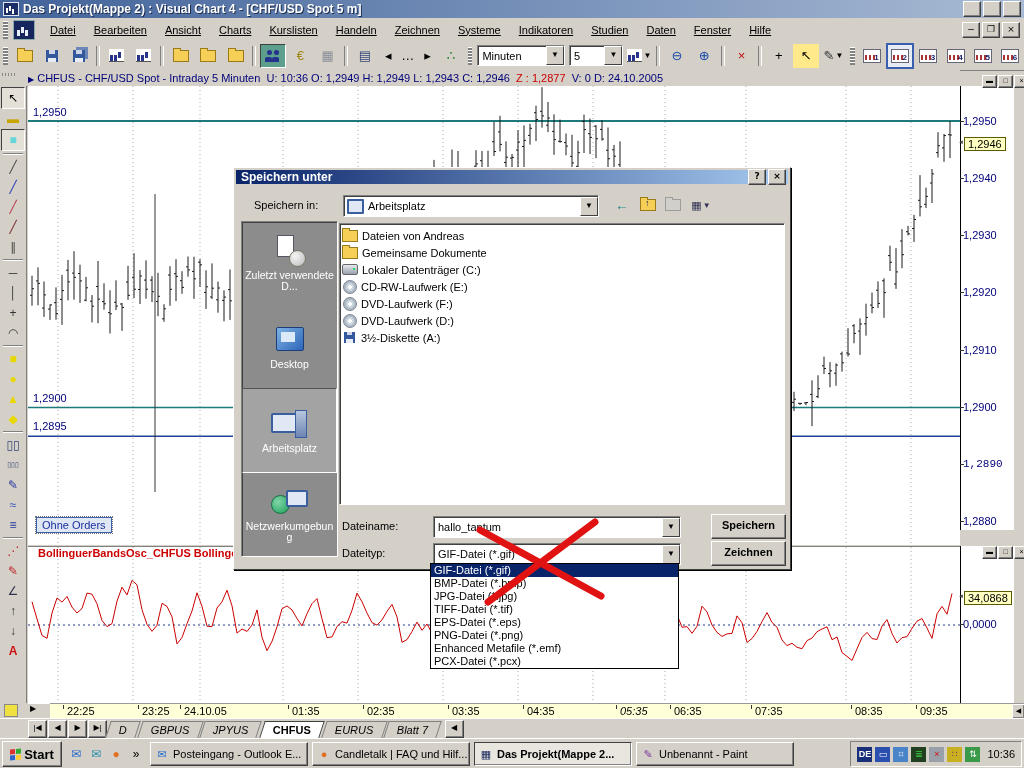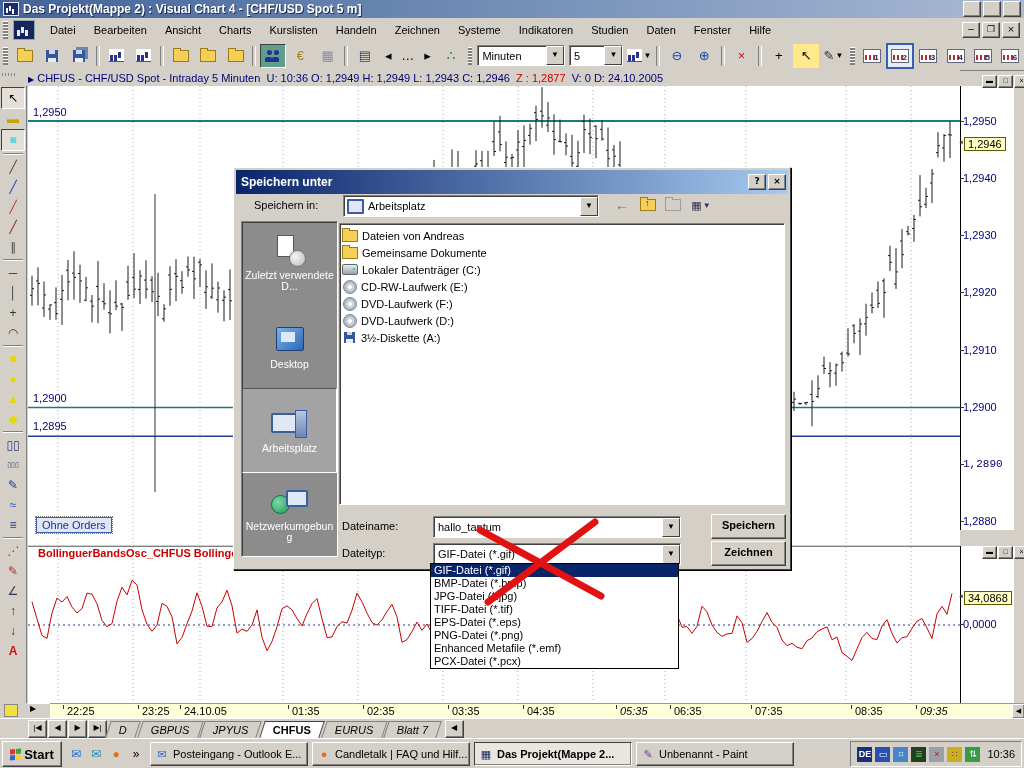--- a/index.html
+++ b/index.html
@@ -15,21 +15,21 @@
     color:#fff;display:flex;align-items:center;padding-left:3px;box-sizing:border-box;}
   #titlebar .ttext{font-weight:bold;font-size:12px;text-shadow:1px 1px 0 #1c2d4e;white-space:nowrap;}
   .appicon{width:14px;height:12px;background:#1b2f66;border:1px solid #dfe6f2;margin-right:4px;position:relative;}
   .appicon::before{content:"";position:absolute;left:2px;bottom:2px;width:2px;height:5px;background:#fff;box-shadow:3px -2px 0 #fff,6px 1px 0 #fff;}
   .winbtns{margin-left:auto;display:flex;gap:2px;padding-right:3px;}
   .wbtn{width:16px;height:14px;font-size:9px;line-height:12px;text-align:center;color:#000;font-family:"DejaVu Sans",sans-serif;}
   #menubar{position:absolute;left:0;top:18px;width:1024px;height:23px;background:#d4d0c8;border-bottom:1px solid #fff;display:flex;align-items:center;}
   .grip{width:5px;height:18px;margin:0 3px;background:repeating-linear-gradient(180deg,#fff 0 1px,#808080 1px 3px);}
   .menuicon{width:20px;height:18px;background:#16265c;border:1px solid #8aa;margin:0 6px 0 2px;position:relative;}
   .menuicon::before{content:"";position:absolute;left:3px;bottom:3px;width:3px;height:6px;background:#e8eef8;box-shadow:4px -3px 0 #e8eef8,8px 0 0 #e8eef8;}
-  .menuitem{padding:3px 9px;color:#000;}
+  .menuitem{padding:3px 9px;color:#000;text-decoration:underline;}
   #mdictrls{margin-left:auto;display:flex;gap:2px;padding-right:4px;}
 
   #toolbar{position:absolute;left:0;top:41px;width:1024px;height:29px;background:#d4d0c8;border-bottom:1px solid #808080;display:flex;align-items:center;}
   .tbtn{width:24px;height:22px;margin:0 1px;display:flex;align-items:center;justify-content:center;font-size:13px;background:#d4d0c8;border:1px solid transparent;}
   .tbtn.small{width:16px;}
   .tbtn.active{border-color:#404040 #fff #fff #404040;background:#5d9e8c;}
   .tbtn.selected{border:2px solid #3a5fae;background:#e6ebf4;}
   .tsep{width:2px;height:20px;margin:0 3px;border-left:1px solid #808080;border-right:1px solid #fff;}
   .combo{height:19px;background:#fff;border:1px solid;border-color:#808080 #fff #fff #808080;box-shadow:inset 1px 1px 0 #404040;display:flex;align-items:center;position:relative;margin:0 2px;}
   .combo .cval{padding:0 4px;flex:1;white-space:nowrap;overflow:hidden;}
@@ -102,21 +102,21 @@
   .qlicon{width:16px;height:16px;display:flex;align-items:center;justify-content:center;font-size:12px;}
   .taskbtn{height:24px;width:158px;margin-right:4px;display:flex;align-items:center;gap:4px;padding:0 4px;box-sizing:border-box;font-size:11px;white-space:nowrap;overflow:hidden;}
   .taskbtn.active{font-weight:bold;background:#e9e6df;border-color:#404040 #fff #fff #404040;}
   .ticon{flex:0 0 14px;height:14px;display:flex;align-items:center;justify-content:center;font-size:11px;}
   #tray{margin-left:auto;height:24px;margin-right:2px;display:flex;align-items:center;gap:3px;padding:0 6px;border:1px solid;border-color:#808080 #fff #fff #808080;}
   .trayicon{width:15px;height:15px;display:flex;align-items:center;justify-content:center;font-size:9px;color:#fff;}
   #clock{font-size:11px;margin-left:4px;}
 
   
   #dialog{position:absolute;left:233px;top:167px;width:558px;height:403px;background:#d4d0c8;border:1px solid;border-color:#fff #404040 #404040 #fff;box-shadow:1px 1px 0 #000;z-index:10;box-sizing:border-box;}
-  #dlg-title{position:absolute;left:2px;top:2px;right:2px;height:24px;background:linear-gradient(90deg,#0a246a,#a6caf0);color:#fff;font-weight:bold;font-size:12px;display:flex;align-items:center;padding-left:5px;box-sizing:border-box;}
+  #dlg-title{position:absolute;left:2px;top:2px;right:2px;height:14px;background:linear-gradient(90deg,#0a246a,#a6caf0);color:#fff;font-weight:bold;font-size:12px;display:flex;align-items:center;padding-left:5px;box-sizing:border-box;}
   #dlg-title .winbtns{padding-right:2px;}
   .dlabel{position:absolute;color:#000;}
   #dlg-sidebar{position:absolute;left:7px;top:53px;width:95px;height:334px;background:#8c8c8c;border:1px solid;border-color:#808080 #fff #fff #808080;box-shadow:inset 1px 1px 0 #404040;display:flex;flex-direction:column;}
   .place{flex:1;display:flex;flex-direction:column;align-items:center;justify-content:center;color:#fff;text-align:center;font-size:10.5px;line-height:11px;padding:2px;word-break:break-word;}
   .place.active{background:#a3a3a3;border:1px solid;border-color:#555 #fff #fff #555;}
   .pi{width:40px;height:32px;position:relative;margin-bottom:3px;flex:0 0 auto;}
   .pi-recent::before{content:"";position:absolute;left:7px;top:0;width:15px;height:20px;background:#fff;border:1px solid #556;}
   .pi-recent::after{content:"";position:absolute;right:4px;bottom:0;width:15px;height:15px;border-radius:50%;background:radial-gradient(circle at 35% 35%,#f5f5f5,#b9b9b9);border:1px solid #776;}
   .pi-desktop::before{content:"";position:absolute;left:6px;top:3px;width:26px;height:22px;background:linear-gradient(135deg,#7fb2e5,#2c66b8);border:1px solid #1c3f7a;border-radius:2px;}
   .pi-desktop::after{content:"";position:absolute;left:11px;top:8px;width:14px;height:10px;background:#dce9f8;}
@@ -427,21 +427,21 @@
       <span class="ttick" style="left: 92px;">23:25</span>
       <span class="ttick" style="left: 134px;">24.10.05</span>
       <span class="ttick" style="left: 242px;">01:35</span>
       <span class="ttick" style="left: 317px;">02:35</span>
       <span class="ttick" style="left: 402px;">03:35</span>
       <span class="ttick" style="left: 477px;">04:35</span>
       <span class="ttick" style="left: 570px; font-style: italic;">05:35</span>
       <span class="ttick" style="left: 624px;">06:35</span>
       <span class="ttick" style="left: 705px;">07:35</span>
       <span class="ttick" style="left: 805px;">08:35</span>
-      <span class="ttick" style="left: 870px; font-style: italic;">09:35</span>
+      <span class="ttick" style="left: 870px;">09:35</span>
     </div>
   <div id="ta-arrow">▶</div>
   <div id="ta-scroll" class="raised">◀</div>
 
   <div id="tabbar">
       <span class="navbtn raised">|◀</span>
       <span class="navbtn raised">◀</span>
       <span class="navbtn raised">▶</span>
       <span class="navbtn raised">▶|</span>
       <span class="tab">

